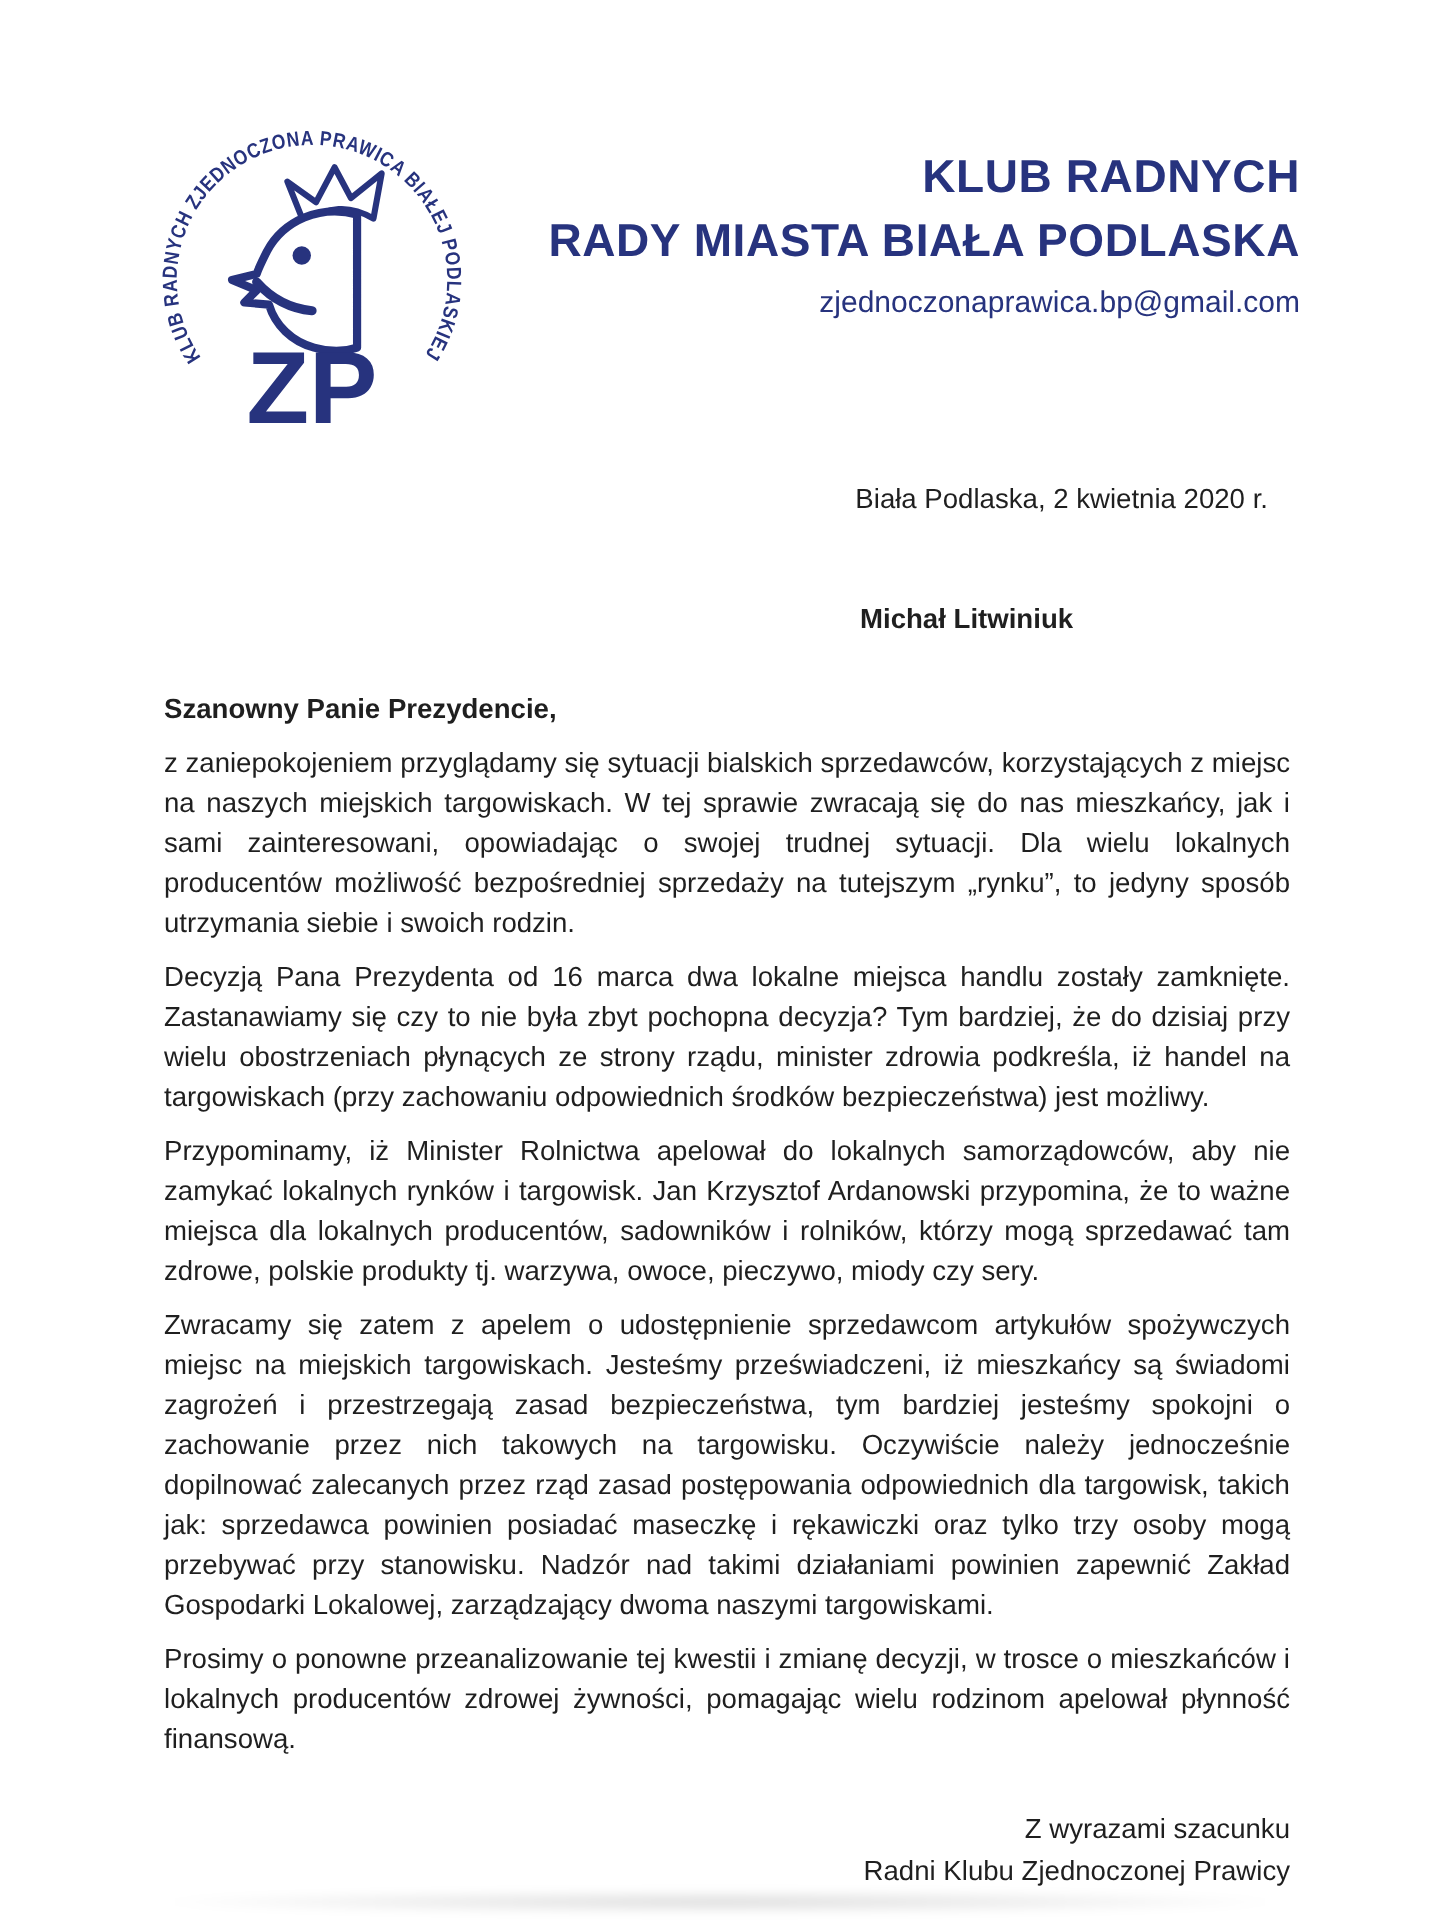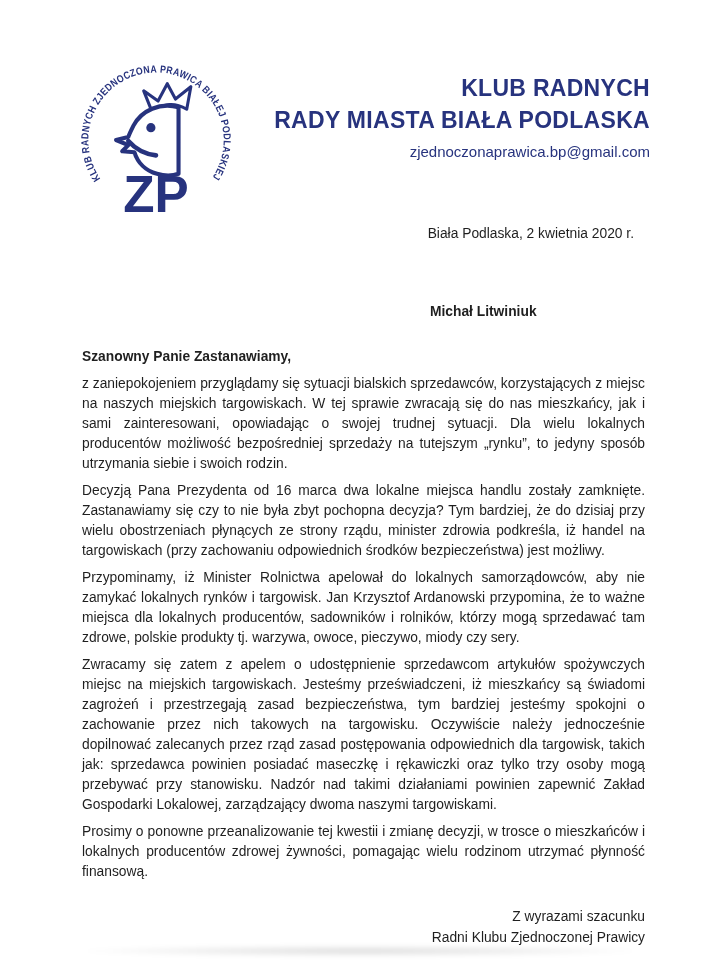--- a/index.html
+++ b/index.html
@@ -23,22 +23,22 @@
   .logo-wrap svg{width:168px;height:168px;display:block;}
   .ring-text{font-size:10px;font-weight:bold;letter-spacing:0.4px;fill:var(--brand-navy);}
   .navy-fill{fill:var(--brand-navy);}
   .navy-stroke{stroke:var(--brand-navy);}
   .zp-text{font-size:50px;font-weight:bold;fill:var(--brand-navy);font-family:"Liberation Sans",sans-serif;}
   .title-block{flex:1;text-align:right;padding-top:16px;color:var(--brand-navy);}
   .title-line{font-weight:bold;font-size:23px;line-height:32px;letter-spacing:0.3px;}
   .email-line{font-size:15px;margin-top:7px;color:var(--brand-navy);}
 
   
-  .dateline{padding-right:86px;text-align:right;font-size:13.8px;line-height:20px;}
-  .addressee{margin-top:57px;padding-left:430px;font-size:13.8px;line-height:21px;}
+  .dateline{margin-top:16px;padding-right:86px;text-align:right;font-size:13.8px;line-height:20px;}
+  .addressee{margin-top:39px;padding-left:430px;font-size:13.8px;line-height:21px;}
   .addressee-name{font-weight:bold;}
   .letter-body{padding:0 75px 0 82px;font-size:13.8px;line-height:20px;}
   .salutation{margin-top:25px;font-weight:bold;}
   .para{margin:7px 0 0 0;text-align:justify;text-justify:inter-word;}
   .closing{margin-top:24px;text-align:right;line-height:21px;}
 
   
   .page-shadow{
     position:absolute;left:80px;right:80px;bottom:3px;height:12px;
     border-radius:50%;
@@ -74,26 +74,26 @@
     </div>
   </div>
 
   <div class="dateline">Biała Podlaska, 2 kwietnia 2020 r.</div>
 
   <div class="addressee">
     <div class="addressee-name">Michał Litwiniuk</div>
   </div>
 
   <div class="letter-body">
-    <div class="salutation">Szanowny Panie Zastanawiamy,</div>
+    <div class="salutation">Szanowny Panie Prezydencie,</div>
     <p class="para">z zaniepokojeniem przyglądamy się sytuacji bialskich sprzedawców, korzystających z miejsc na naszych miejskich targowiskach. W tej sprawie zwracają się do nas mieszkańcy, jak i sami zainteresowani, opowiadając o swojej trudnej sytuacji. Dla wielu lokalnych producentów możliwość bezpośredniej sprzedaży na tutejszym „rynku”, to jedyny sposób utrzymania siebie i swoich rodzin.</p>
     <p class="para">Decyzją Pana Prezydenta od 16 marca dwa lokalne miejsca handlu zostały zamknięte. Zastanawiamy się czy to nie była zbyt pochopna decyzja? Tym bardziej, że do dzisiaj przy wielu obostrzeniach płynących ze strony rządu, minister zdrowia podkreśla, iż handel na targowiskach (przy zachowaniu odpowiednich środków bezpieczeństwa) jest możliwy.</p>
     <p class="para">Przypominamy, iż Minister Rolnictwa apelował do lokalnych samorządowców, aby nie zamykać lokalnych rynków i targowisk. Jan Krzysztof Ardanowski przypomina, że to ważne miejsca dla lokalnych producentów, sadowników i rolników, którzy mogą sprzedawać tam zdrowe, polskie produkty tj. warzywa, owoce, pieczywo, miody czy sery.</p>
     <p class="para">Zwracamy się zatem z apelem o udostępnienie sprzedawcom artykułów spożywczych miejsc na miejskich targowiskach. Jesteśmy przeświadczeni, iż mieszkańcy są świadomi zagrożeń i przestrzegają zasad bezpieczeństwa, tym bardziej jesteśmy spokojni o zachowanie przez nich takowych na targowisku. Oczywiście należy jednocześnie dopilnować zalecanych przez rząd zasad postępowania odpowiednich dla targowisk, takich jak: sprzedawca powinien posiadać maseczkę i rękawiczki oraz tylko trzy osoby mogą przebywać przy stanowisku. Nadzór nad takimi działaniami powinien zapewnić Zakład Gospodarki Lokalowej, zarządzający dwoma naszymi targowiskami.</p>
-    <p class="para">Prosimy o ponowne przeanalizowanie tej kwestii i zmianę decyzji, w trosce o mieszkańców i lokalnych producentów zdrowej żywności, pomagając wielu rodzinom utrzymać płynność finansową.</p>
+    <p class="para">Prosimy o ponowne przeanalizowanie tej kwestii i zmianę decyzji, w trosce o mieszkańców i lokalnych producentów zdrowej żywności, pomagając wielu rodzinom apelował płynność finansową.</p>
     <div class="closing">
       <div>Z wyrazami szacunku</div>
       <div>Radni Klubu Zjednoczonej Prawicy</div>
     </div>
   </div>
 
   <div class="page-shadow"></div>
 </div>
 
 </body></html>

